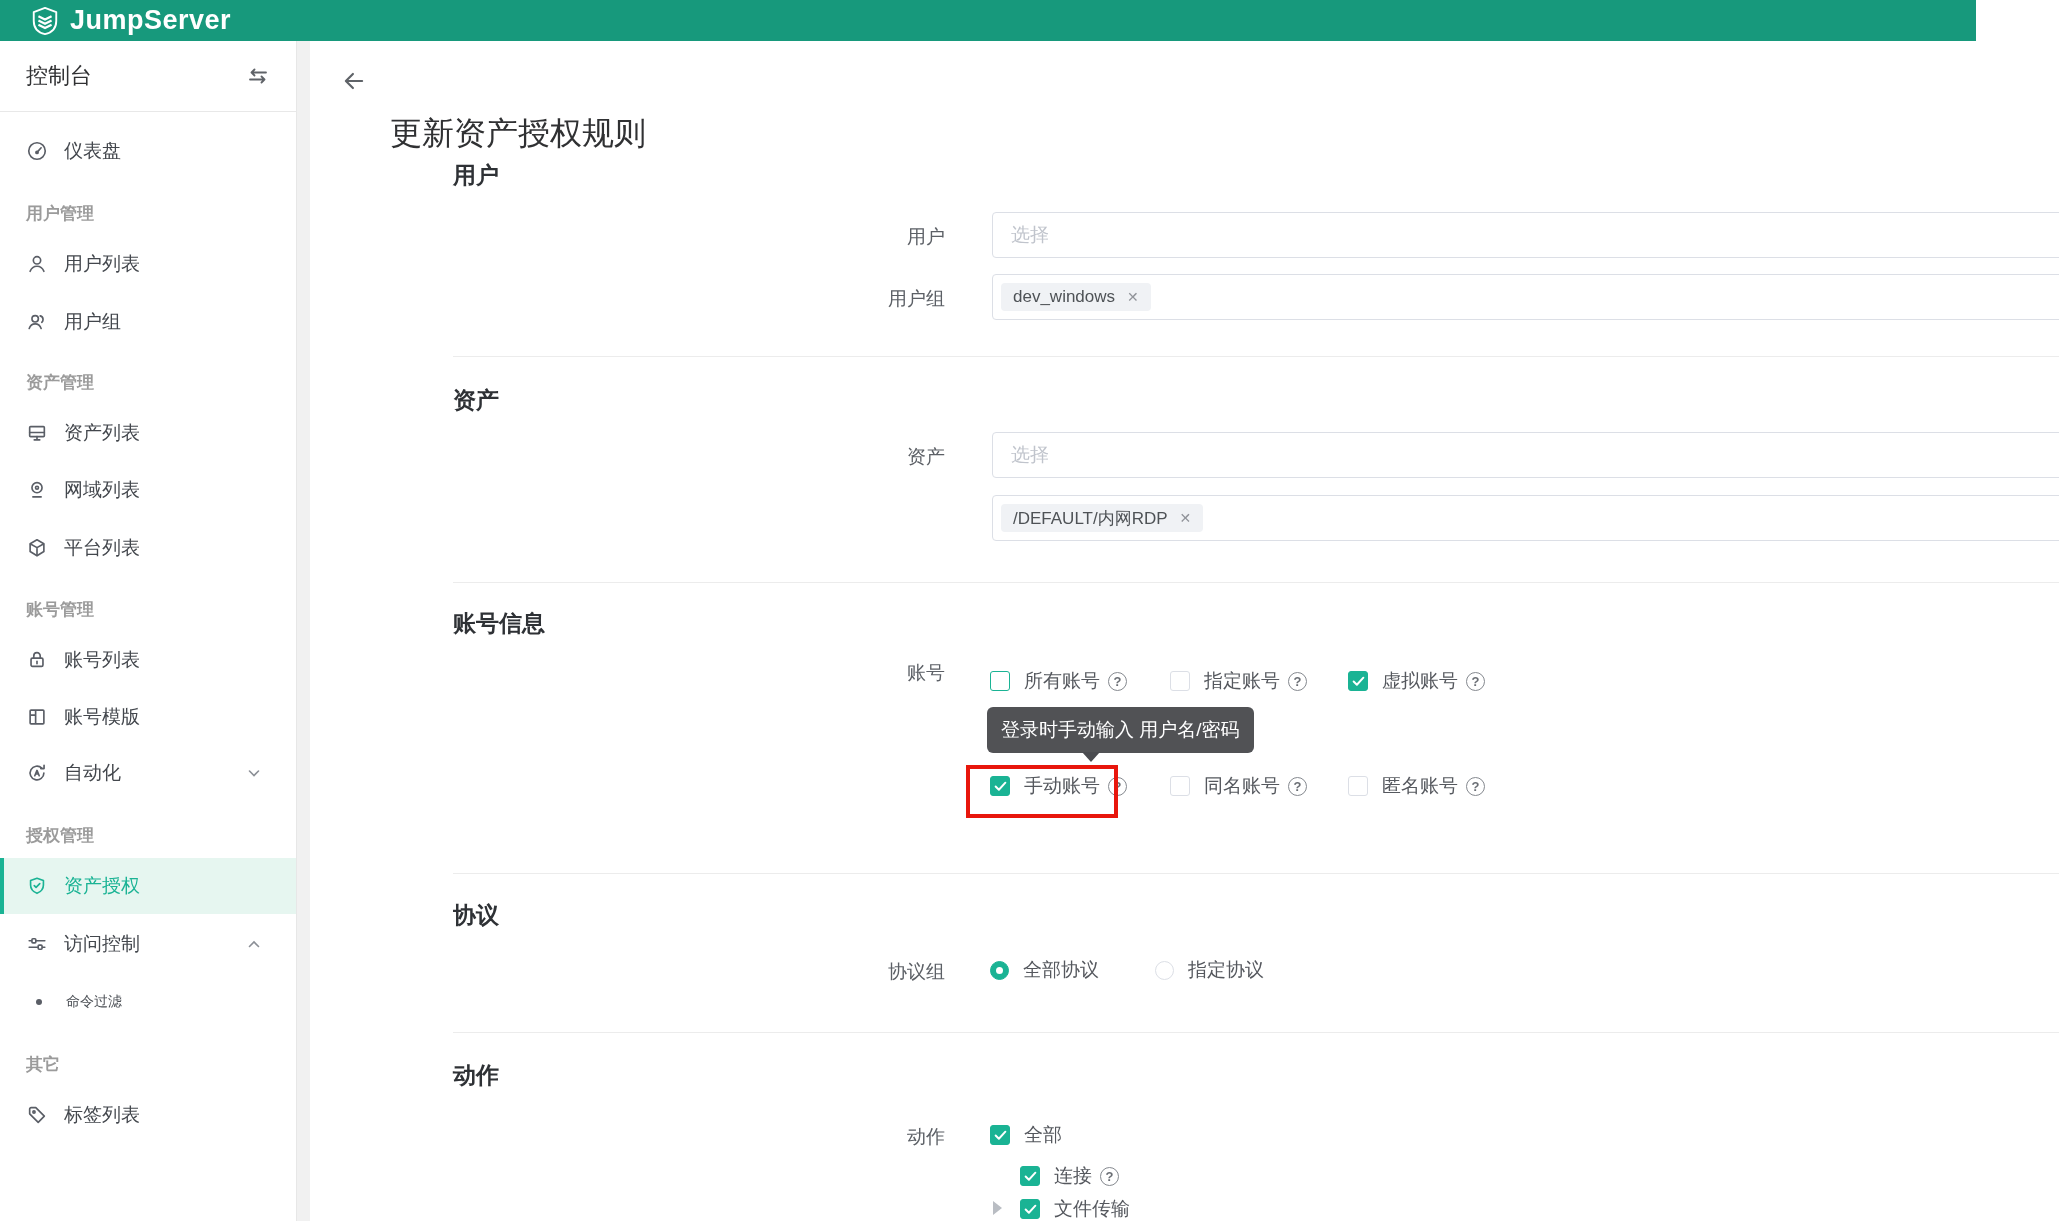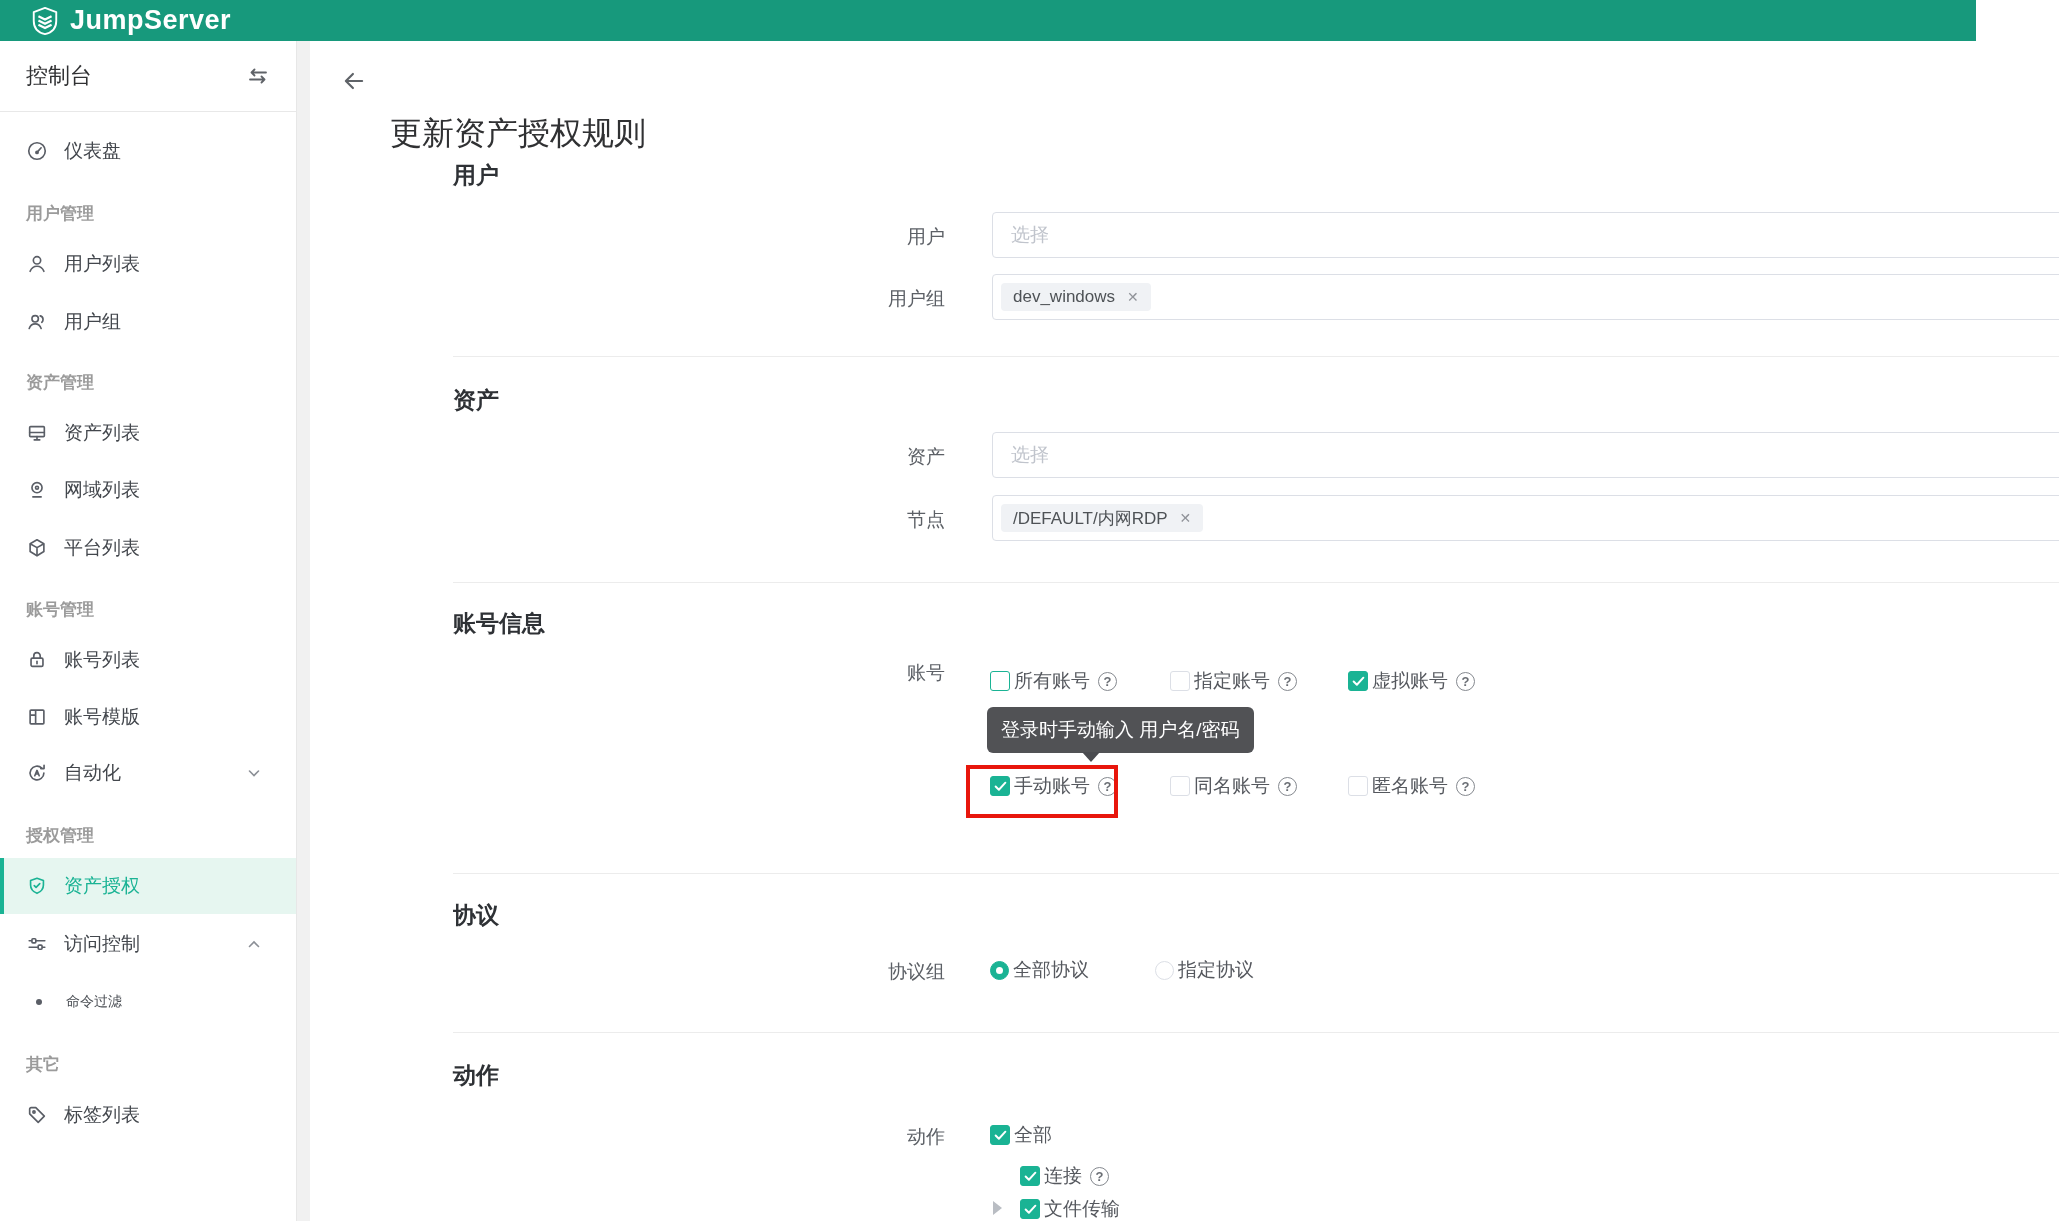--- a/index.html
+++ b/index.html
@@ -43,21 +43,21 @@
   .frow-label{position:absolute;left:0;width:635px;text-align:right;font-size:19px;color:#5c6066;}
   .finput{position:absolute;left:682px;width:1400px;height:46px;border:1px solid #dcdfe6;border-radius:4px;background:#fff;display:flex;align-items:center;padding:0 8px;}
   .placeholder{font-size:19px;color:#c0c4cc;padding-left:10px;}
   .tag{display:inline-flex;align-items:center;height:28px;background:#f0f2f5;border-radius:4px;padding:0 12px;font-size:17px;color:#4e5256;gap:12px;}
   .tag .x{font-size:14px;color:#909399;cursor:pointer;line-height:1;}
 
   .opt{position:absolute;display:flex;align-items:center;height:22px;}
   .cb{width:20px;height:20px;border-radius:3px;border:1px solid #dcdfe6;background:#fff;flex:none;display:flex;align-items:center;justify-content:center;cursor:pointer;}
   .cb.checked{background:var(--brand);border-color:var(--brand);}
   .cb.green-border{border-color:var(--brand);}
-  .opt .olabel{font-size:19px;color:#55585e;margin-left:4px;white-space:nowrap;}
+  .opt .olabel{font-size:19px;color:#55585e;margin-left:14px;white-space:nowrap;}
   .help{width:19px;height:19px;border-radius:50%;border:1.5px solid #85898f;color:#6a6e74;font-size:13px;font-weight:700;display:inline-flex;align-items:center;justify-content:center;margin-left:8px;flex:none;}
   .radio{width:19px;height:19px;border-radius:50%;border:1px solid #dcdfe6;background:#fff;flex:none;display:flex;align-items:center;justify-content:center;cursor:pointer;}
   .radio.selected{background:var(--brand);border-color:var(--brand);}
   .radio.selected .dot{width:7px;height:7px;border-radius:50%;background:#fff;}
 
   .tooltip{position:absolute;left:677px;top:666px;height:46px;line-height:46px;background:var(--tooltip-bg);color:#fff;font-size:19px;border-radius:6px;padding:0 14px;white-space:nowrap;opacity:.96;}
   .tooltip-caret{position:absolute;left:772px;top:711px;width:0;height:0;border-left:9px solid transparent;border-right:9px solid transparent;border-top:10px solid var(--tooltip-bg);}
   .red-box{position:absolute;left:656px;top:724px;width:152px;height:53px;border:4px solid var(--red);}
 
   .expand-caret{position:absolute;left:683px;top:1160px;width:0;height:0;border-top:7px solid transparent;border-bottom:7px solid transparent;border-left:9px solid #b9bdc3;}
@@ -275,21 +275,20 @@
 
     <div class="divider" style="top:315px"></div>
 
     <div class="sec-heading" style="top:344px">资产</div>
 
     <div class="frow-label" style="top:403px">资产</div>
     <div class="finput" style="top:391px">
       <span class="placeholder">选择</span>
     </div>
 
-    <div class="frow-label" style="top:466px">节点</div>
     <div class="finput" style="top:454px">
       <span class="tag">
         <span>/DEFAULT/内网RDP</span>
         <span class="x">✕</span>
       </span>
     </div>
 
     <div class="divider" style="top:541px"></div>
 
     <div class="sec-heading" style="top:567px">账号信息</div>

